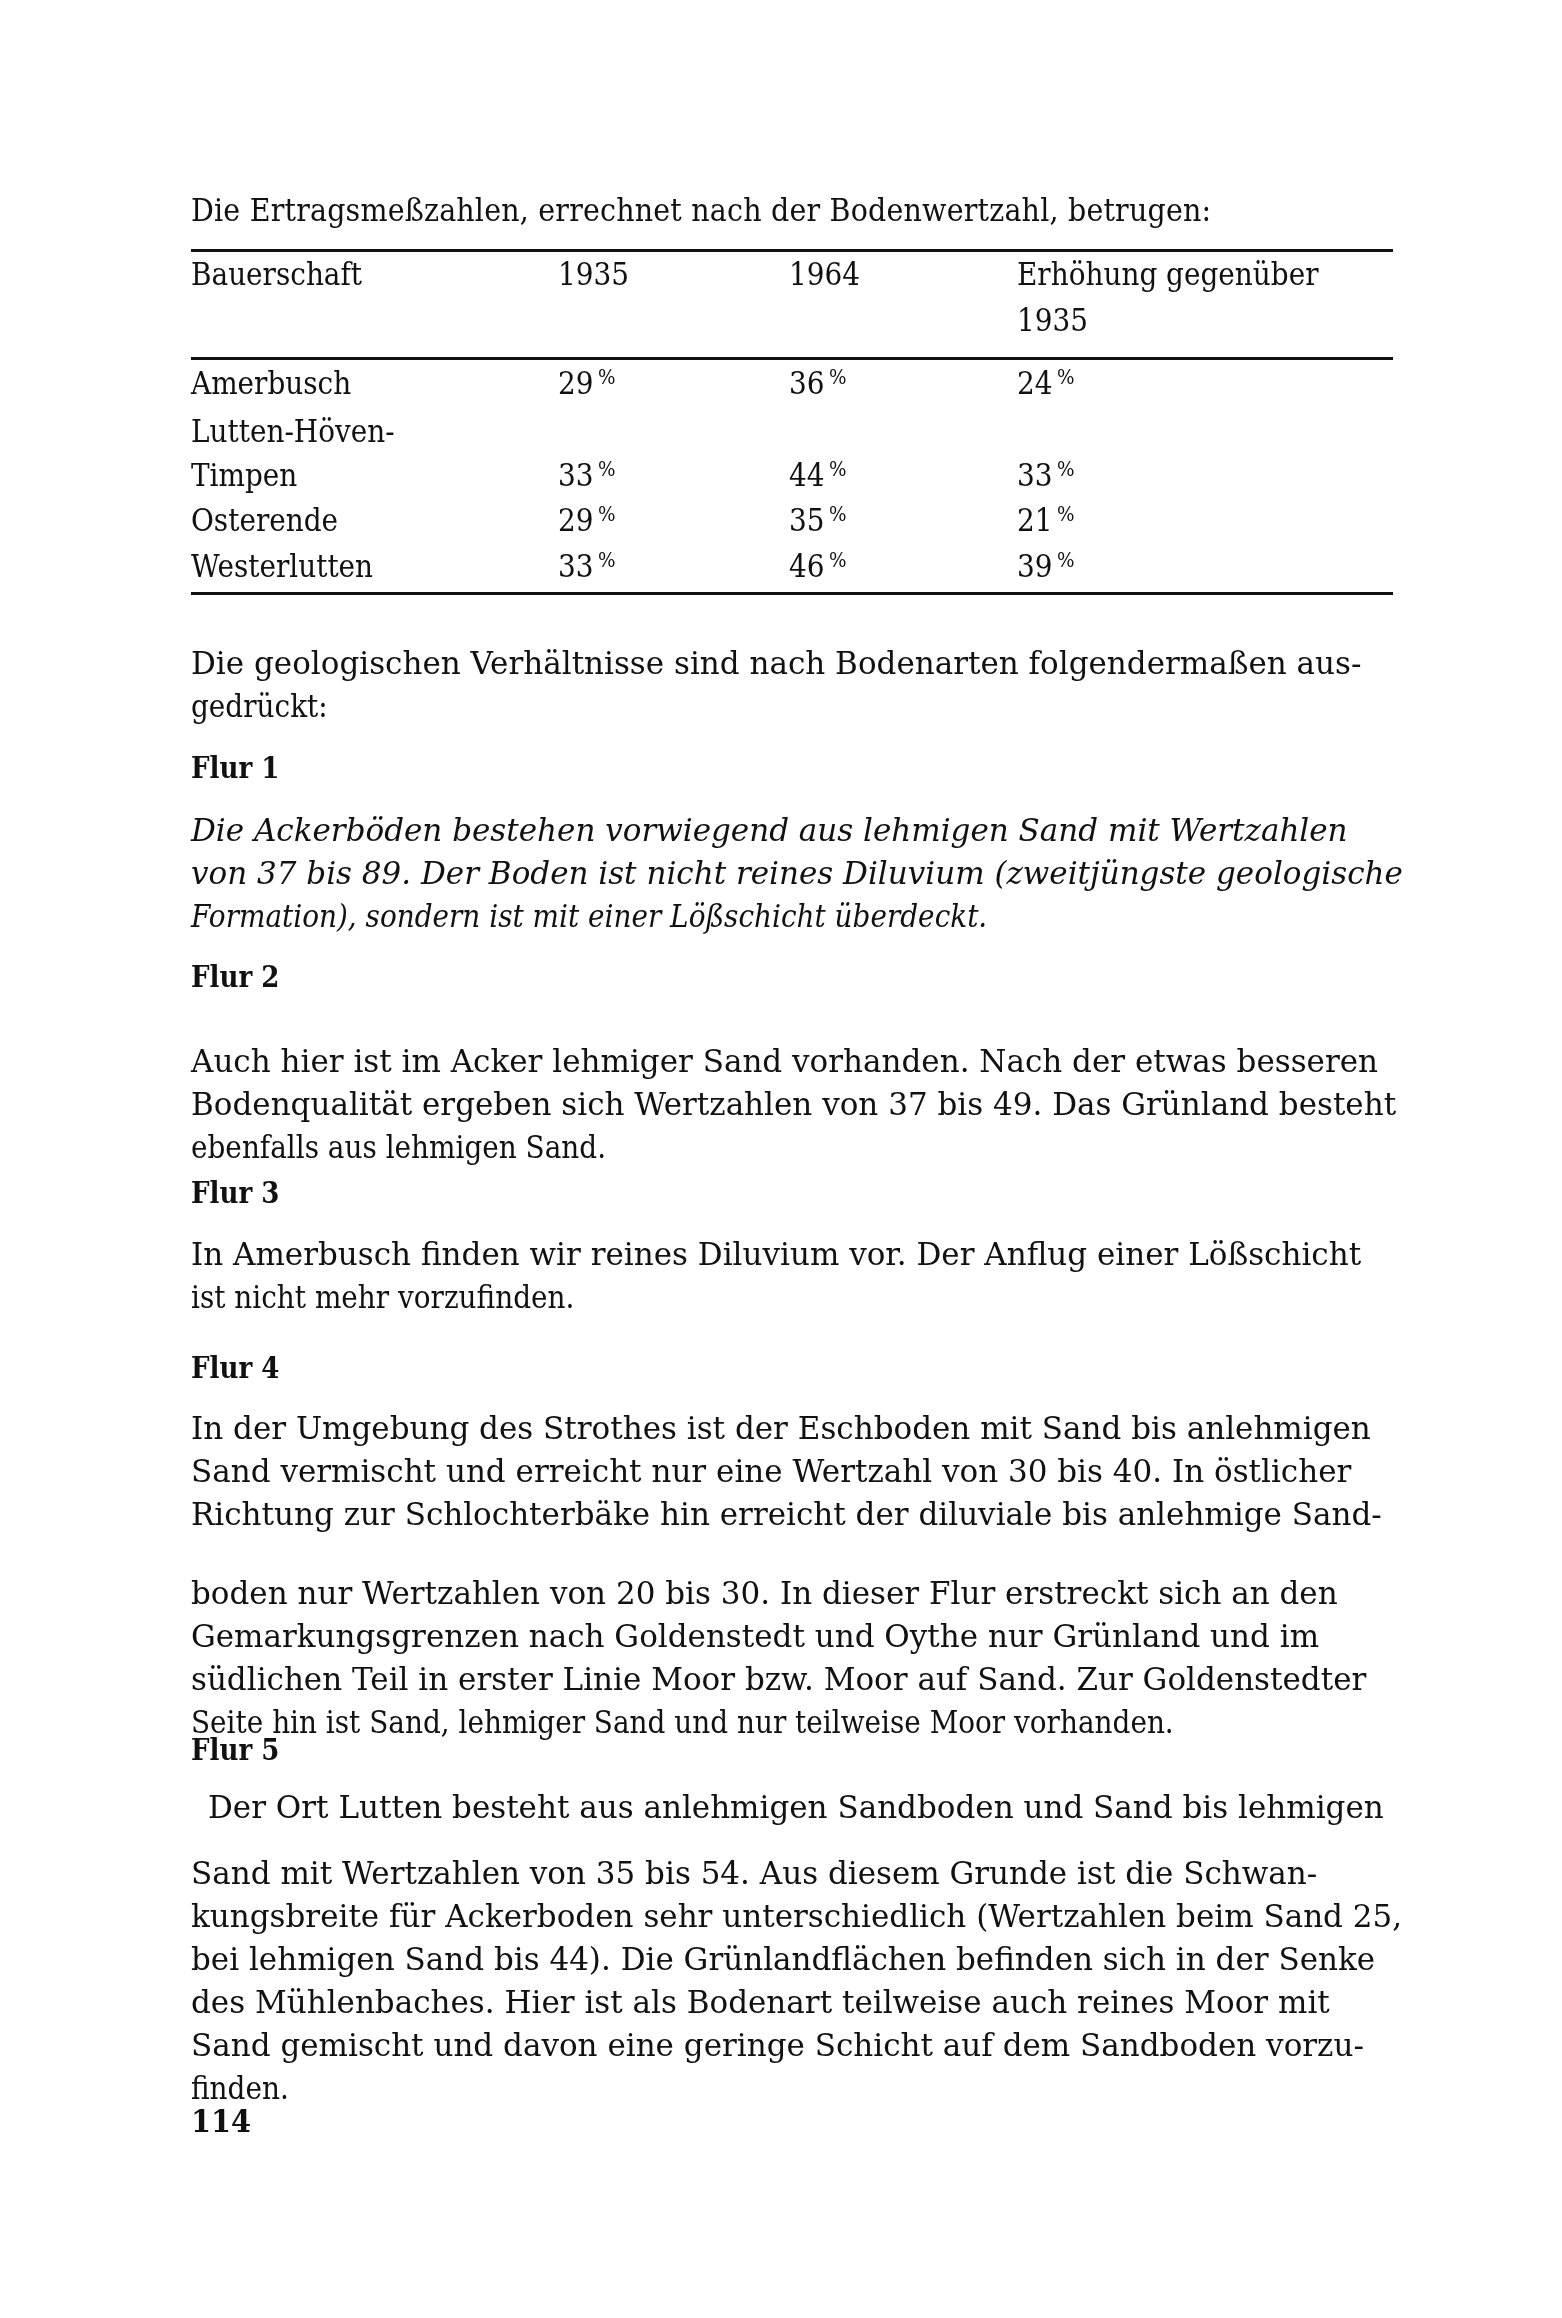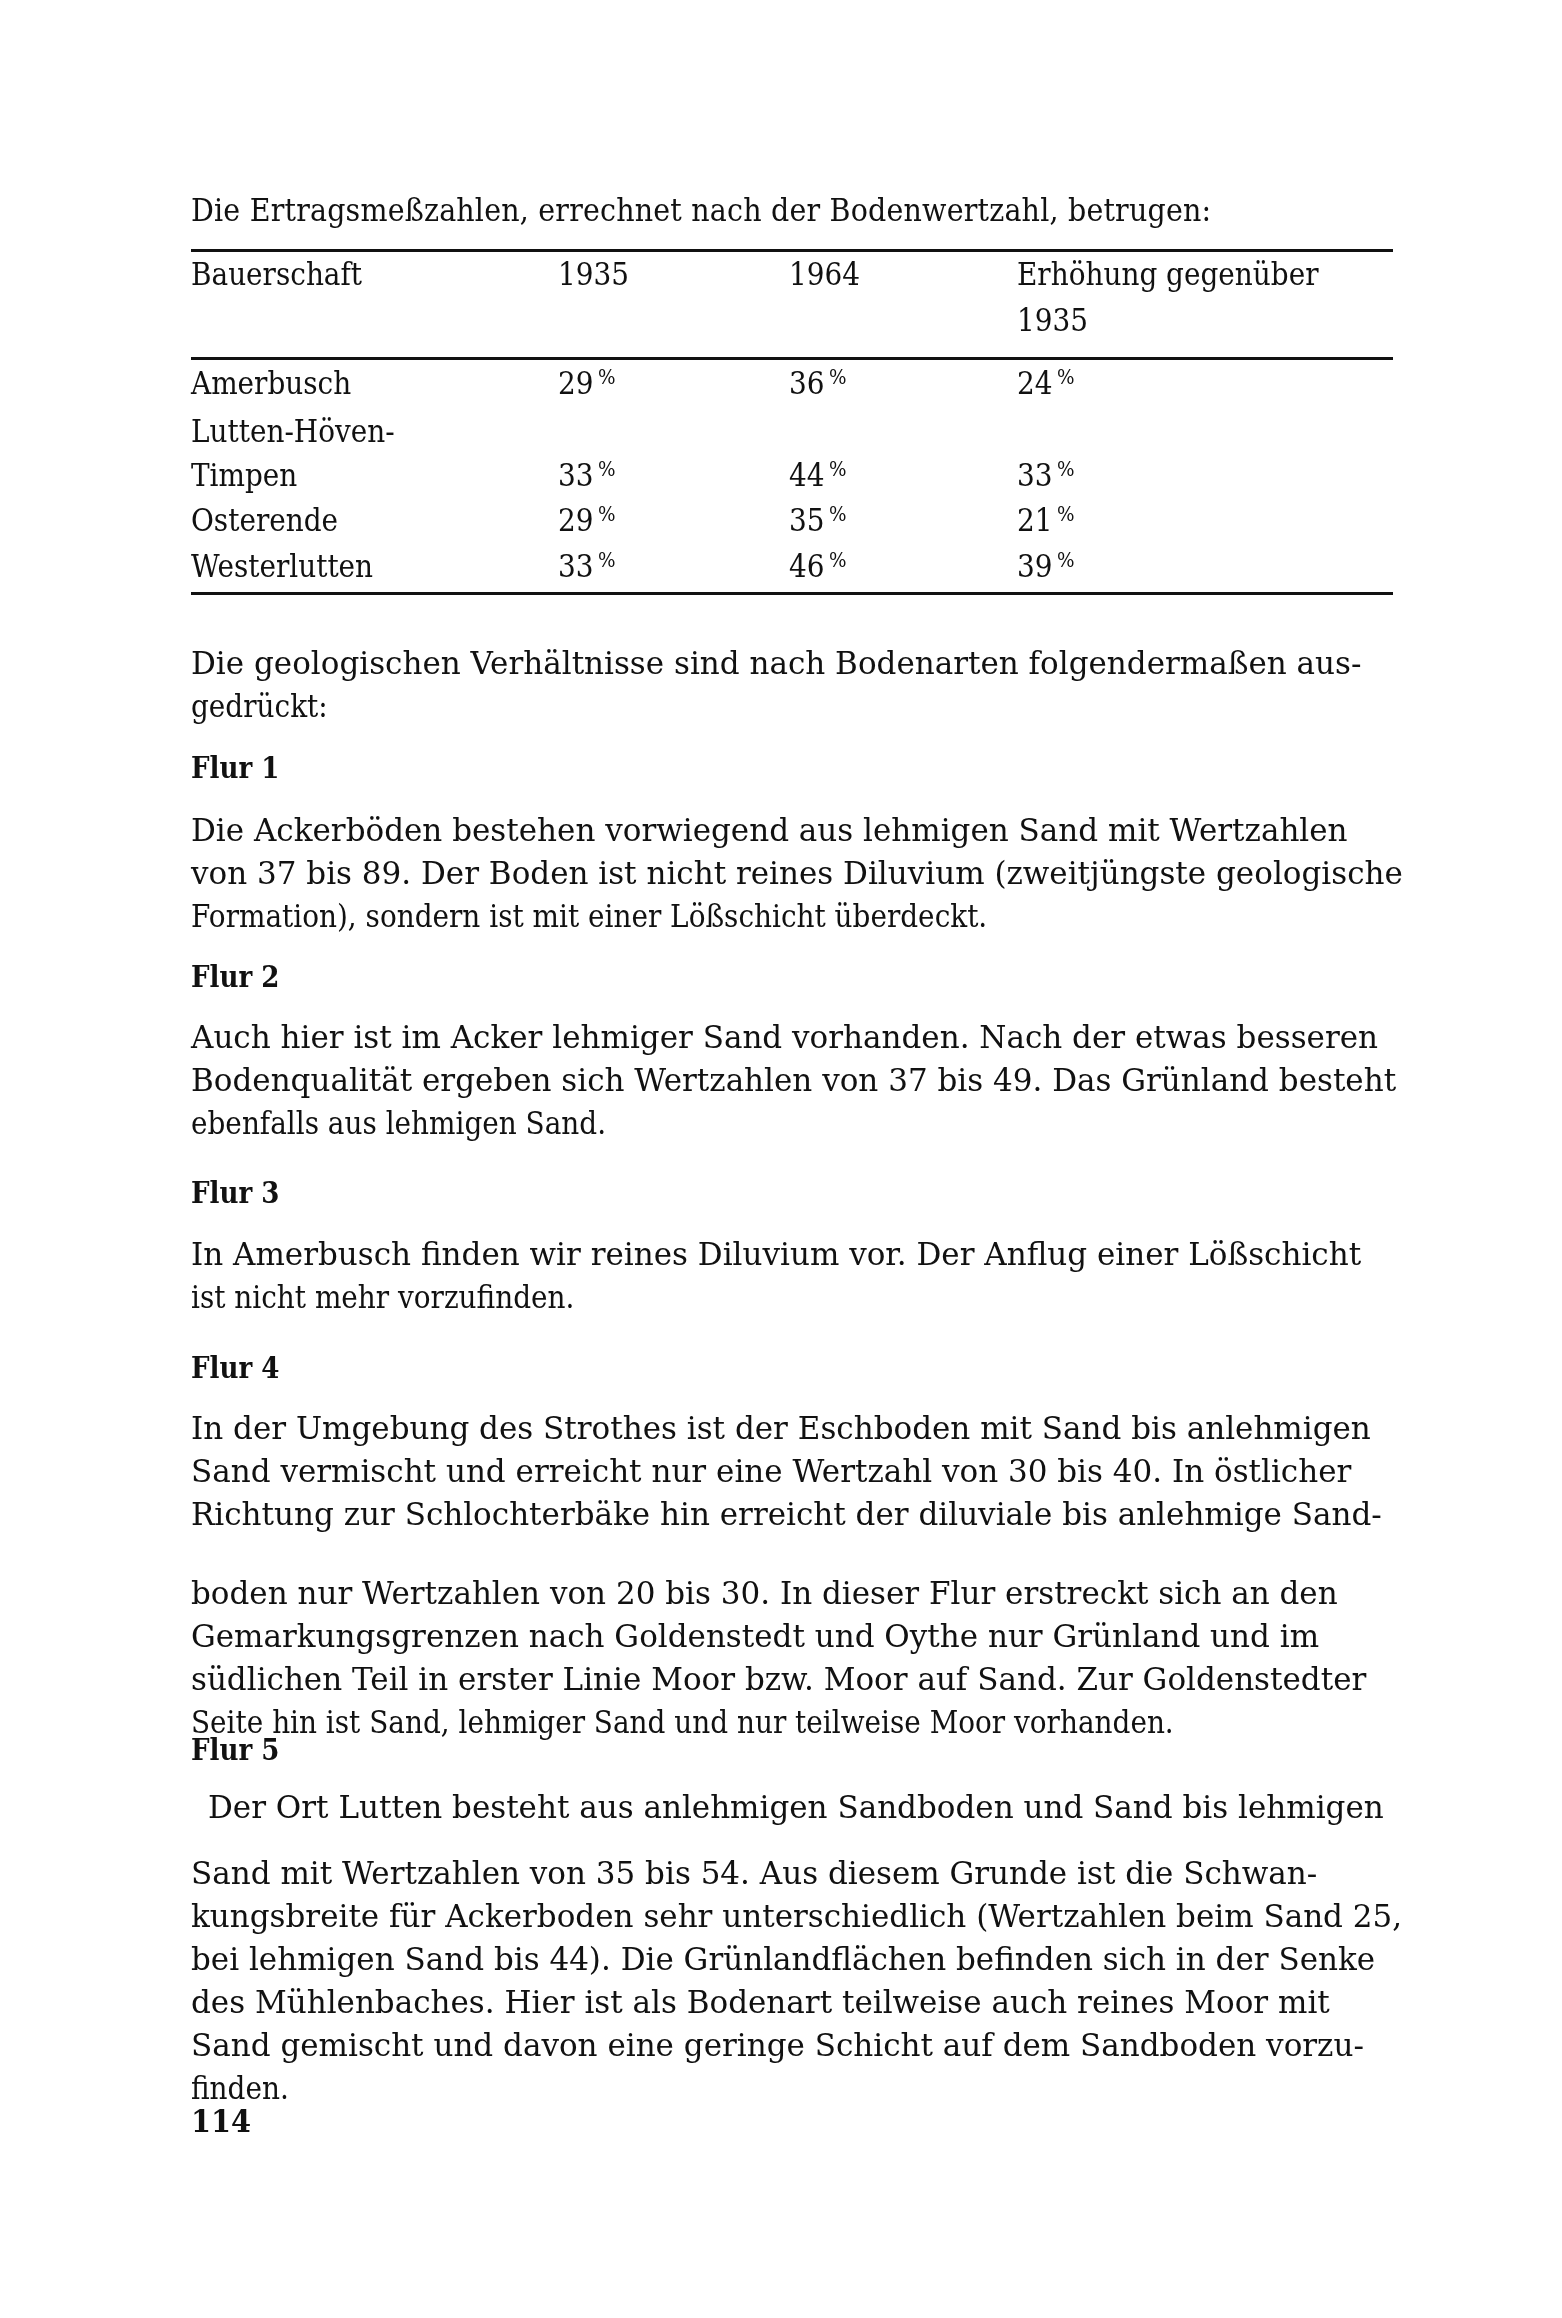--- a/index.html
+++ b/index.html
@@ -73,28 +73,28 @@
     <div class="cell" style="left:826px; top:183px;"><span>39</span><span class="pct">%</span></div>
   </div>
   <div class="rule" style="top:592px;"></div>
 
   <div class="para" style="top:642px;">
     <span class="line" style="transform: scaleX(1);">Die geologischen Verhältnisse sind nach Bodenarten folgendermaßen aus-</span>
     <span class="line" style="transform: scaleX(0.9);">gedrückt:</span>
   </div>
 
   <div class="heading" style="top:751px;">Flur 1</div>
-  <div class="para" style="top:809px;">
+  <div class="para" style="top:809px;font-style:italic;">
     <span class="line" style="transform: scaleX(1);">Die Ackerböden bestehen vorwiegend aus lehmigen Sand mit Wertzahlen</span>
     <span class="line" style="transform: scaleX(1);">von 37 bis 89. Der Boden ist nicht reines Diluvium (zweitjüngste geologische</span>
     <span class="line" style="transform: scaleX(0.9);">Formation), sondern ist mit einer Lößschicht überdeckt.</span>
   </div>
 
   <div class="heading" style="top:960px;">Flur 2</div>
-  <div class="para" style="top:1016px;">
+  <div class="para" style="top:1040px;">
     <span class="line" style="transform: scaleX(1);">Auch hier ist im Acker lehmiger Sand vorhanden. Nach der etwas besseren</span>
     <span class="line" style="transform: scaleX(1);">Bodenqualität ergeben sich Wertzahlen von 37 bis 49. Das Grünland besteht</span>
     <span class="line" style="transform: scaleX(0.9);">ebenfalls aus lehmigen Sand.</span>
   </div>
 
   <div class="heading" style="top:1176px;">Flur 3</div>
   <div class="para" style="top:1233px;">
     <span class="line" style="transform: scaleX(1);">In Amerbusch finden wir reines Diluvium vor. Der Anflug einer Lößschicht</span>
     <span class="line" style="transform: scaleX(0.9);">ist nicht mehr vorzufinden.</span>
   </div>

